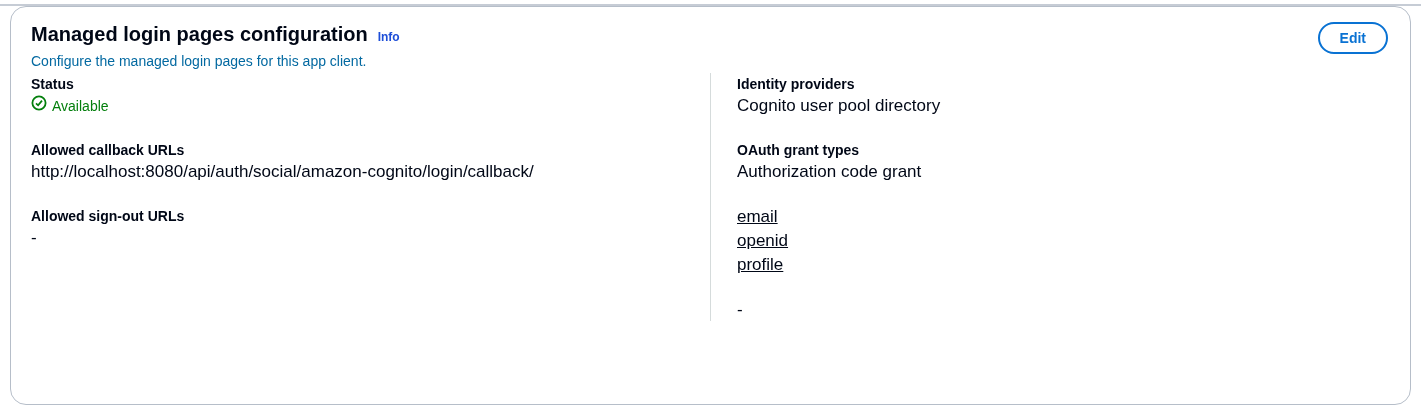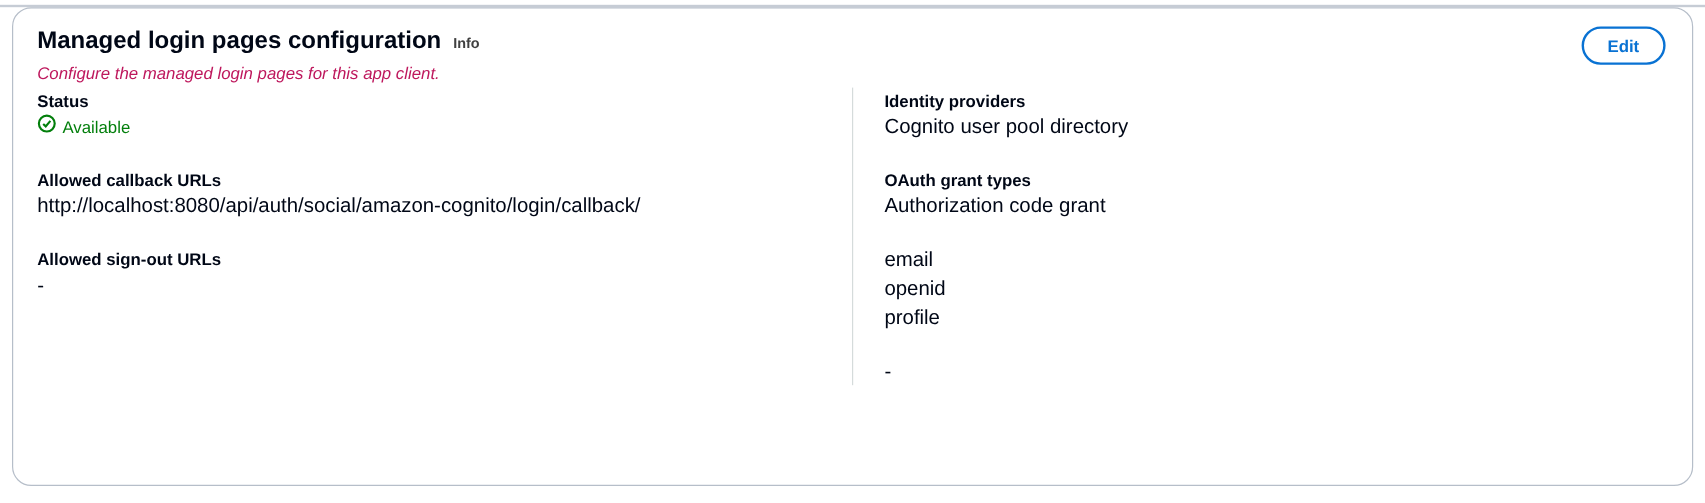--- a/index.html
+++ b/index.html
@@ -35,31 +35,30 @@
   }
   .card-title {
     font-size: 20px;
     font-weight: 700;
     line-height: 26px;
     color: #000716;
   }
   .info-link {
     font-size: 12px;
     font-weight: 700;
-    color: #404040;
+    color: #1d4ed8;
     text-decoration: none;
     cursor: pointer;
     text-align: center;
   }
   .card-desc {
     margin-top: 4px;
     font-size: 14px;
     line-height: 20px;
-    color: #be185d;
-    font-style: italic;
+    color: #0369a1;
   }
   .header-actions {
     display: flex;
     gap: 10px;
     margin-top: 1px;
     margin-right: 2px;
     flex-shrink: 0;
   }
   .btn {
     display: inline-flex;
@@ -98,21 +97,21 @@
     line-height: 22px;
     color: #000716;
   }
   .field-value {
     font-size: 17px;
     font-weight: 400;
     line-height: 22px;
     color: #000716;
     word-break: break-all;
   }
-  .value-list .field-value { line-height: 24px; }
+  .value-list .field-value { line-height: 24px; text-decoration: underline; }
   .status-value {
     display: inline-flex;
     align-items: flex-start;
     gap: 5px;
     color: #037f0c;
     font-size: 14px;
     line-height: 22px;
   }
   .status-icon { display: inline-flex; }
 </style>

